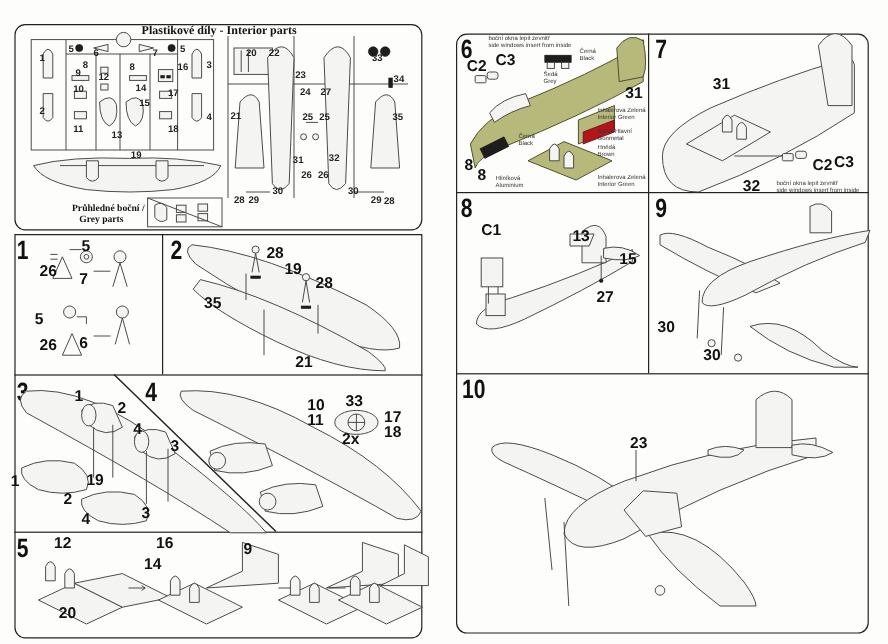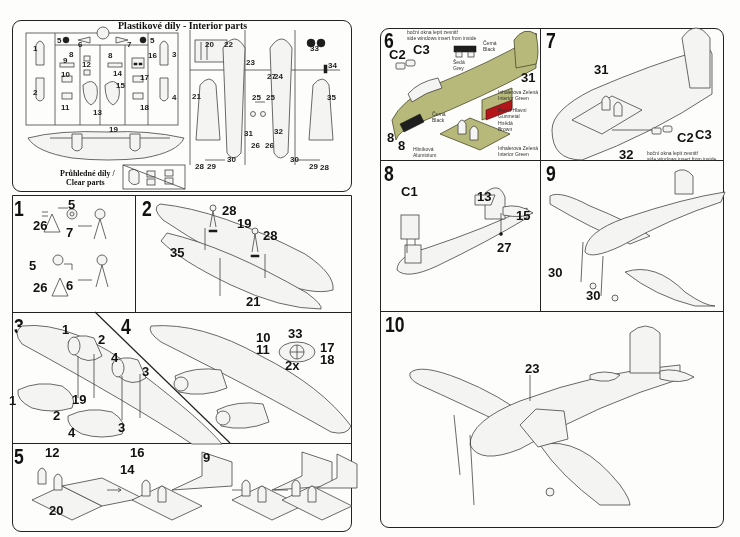--- a/index.html
+++ b/index.html
@@ -106,40 +106,40 @@
 <span class="sm" style="left:116px;top:81px;">15</span>
 <span class="sm" style="left:148px;top:51px;">16</span>
 <span class="sm" style="left:140px;top:73px;">17</span>
 <span class="sm" style="left:140px;top:103px;">18</span>
 <span class="sm" style="left:109px;top:125px;">19</span>
 
 <span class="sm" style="left:205px;top:40px;">20</span>
 <span class="sm" style="left:192px;top:92px;">21</span>
 <span class="sm" style="left:224px;top:40px;">22</span>
 <span class="sm" style="left:246px;top:58px;">23</span>
-<span class="sm" style="left:250px;top:72px;margin-left:24px;">24</span>
+<span class="sm" style="left:250px;top:72px;">24</span>
 <span class="sm" style="left:252px;top:93px;">25</span>
 <span class="sm" style="left:266px;top:93px;">25</span>
 <span class="sm" style="left:251px;top:141px;">26</span>
 <span class="sm" style="left:265px;top:141px;">26</span>
 <span class="sm" style="left:267px;top:72px;">27</span>
 <span class="sm" style="left:195px;top:162px;">28</span>
 <span class="sm" style="left:320px;top:163px;">28</span>
 <span class="sm" style="left:207px;top:162px;">29</span>
 <span class="sm" style="left:309px;top:162px;">29</span>
 <span class="sm" style="left:227px;top:155px;">30</span>
 <span class="sm" style="left:290px;top:155px;">30</span>
 <span class="sm" style="left:244px;top:129px;">31</span>
 <span class="sm" style="left:274px;top:127px;">32</span>
 <span class="sm" style="left:310px;top:44px;">33</span>
 <span class="sm" style="left:328px;top:61px;text-align:right;">34</span>
 <span class="sm" style="left:327px;top:93px;">35</span>
 
-<span class="title" style="left:60px;top:169px;font-size:8px;">Průhledné díly /</span>
-<span class="title" style="left:66px;top:178px;font-size:8px;">Clear parts</span>
+<span class="title" style="left:60px;top:169px;font-size:8px;">Průhledné boční /</span>
+<span class="title" style="left:66px;top:178px;font-size:8px;">Grey parts</span>
 <svg style="left:123px;top:165px;" width="62" height="24">
   <rect class="ln" x="0" y="0" width="62" height="24"></rect>
   <path class="lf" d="M6 6 q6 -4 10 2 v10 q-6 4 -10 -2z"></path>
   <rect class="lf" x="24" y="6" width="8" height="6"></rect>
     <rect class="lf" x="24" y="14" width="8" height="6"></rect>
   <rect class="lf" x="42" y="5" width="8" height="6"></rect>
     <rect class="lf" x="42" y="13" width="8" height="6"></rect>
   <line class="ln" x1="0" y1="0" x2="62" y2="24"></line>
 </svg>
 

